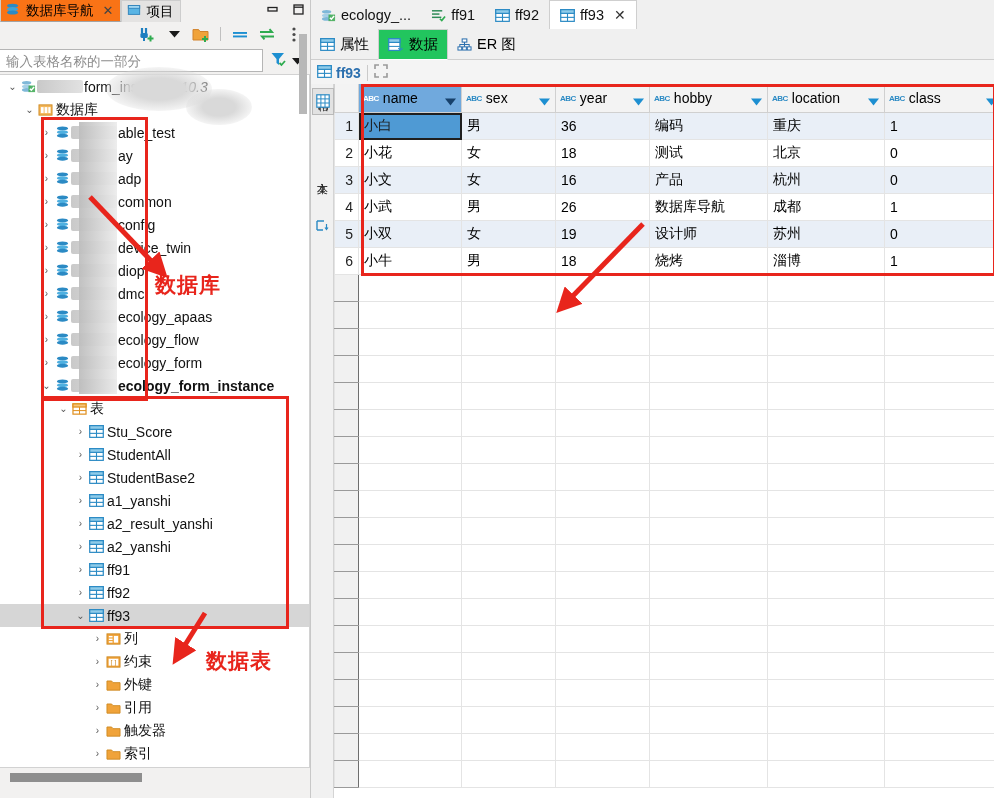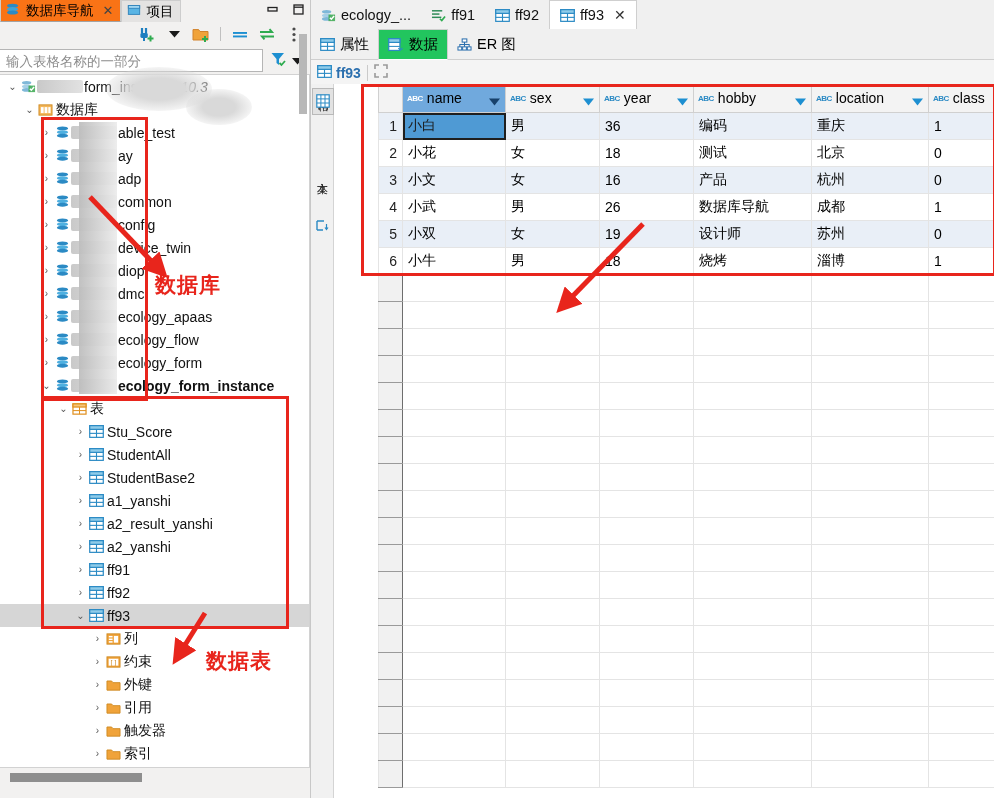--- a/index.html
+++ b/index.html
@@ -89,21 +89,21 @@
   .stab.active{background:#22c55e;border:1px solid #cfcfcf;border-bottom:1px solid #fff;position:relative;top:1px;}
 
   .filterrow{
     height:25px;background:#f4f4f4;border-bottom:1px solid #d6d6d6;
     display:flex;align-items:center;gap:6px;padding-left:6px;
   }
   .frname{display:flex;align-items:center;gap:4px;font-size:14px;color:#2b6fae;font-weight:bold;}
   .frsep{width:1px;height:16px;background:#cacaca;}
   .frph{font-style:italic;color:#9a9a9a;font-size:13.5px;}
 
-  .gridwrap{position:absolute;left:0;top:84px;right:0;bottom:0;display:flex;background:#fff;gap:44px;}
+  .gridwrap{position:absolute;left:0;top:84px;right:0;bottom:0;display:flex;background:#fff;}
   .vstrip{width:22px;background:#f1f1f1;border-right:1px solid #d4d4d4;flex:none;position:relative;}
   .vstripbtn{
     position:absolute;left:1px;width:20px;display:flex;flex-direction:column;align-items:center;
     gap:2px;cursor:pointer;
   }
   .vtext{writing-mode:vertical-rl;font-size:11px;color:#222;letter-spacing:0px;}
 
   table.grid{border-collapse:collapse;table-layout:fixed;width:100%;}
   table.grid th{
     height:28px;background:#f3f3f3;border:1px solid #d0d0d0;border-top:none;

